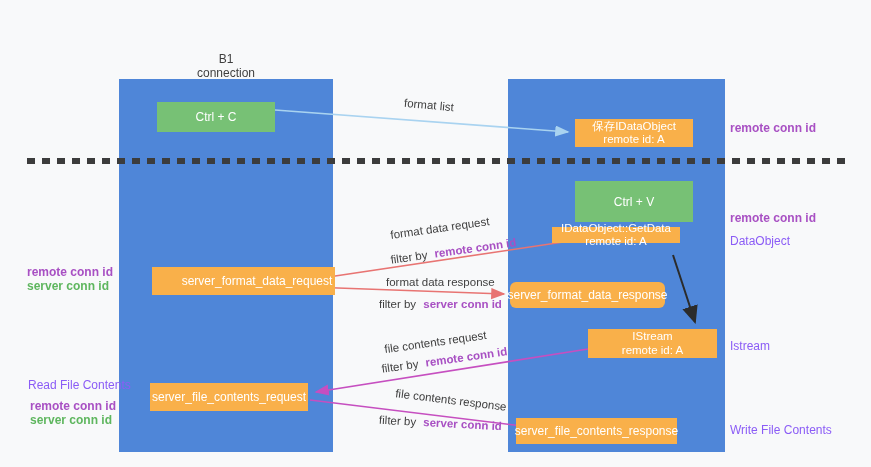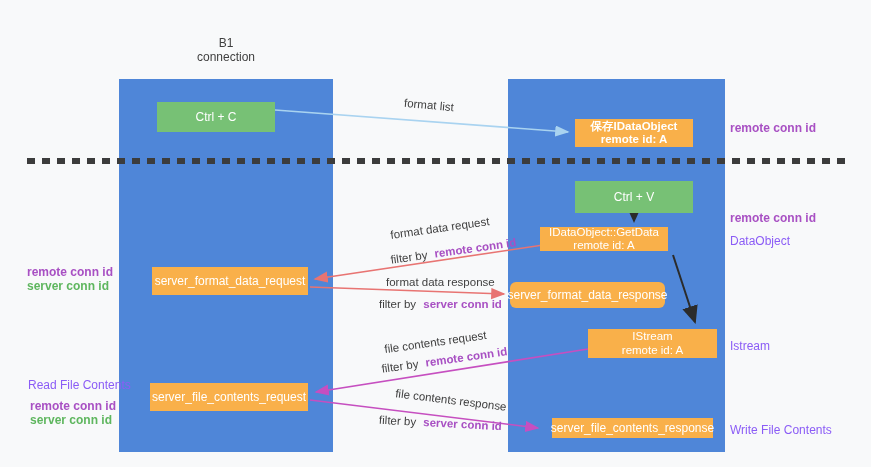--- a/index.html
+++ b/index.html
@@ -6,43 +6,43 @@
   body{background:#f8f9fa;font-family:"Liberation Sans",sans-serif;}
   #stage{position:relative;width:871px;height:467px;background:#f8f9fa;overflow:hidden;}
 
   .title{position:absolute;left:0;right:0;top:5px;text-align:center;color:#3a3a3a;
          font-size:15px;line-height:18px;z-index:4;}
 
   .lane{position:absolute;top:79px;height:373px;background:#4f86d8;z-index:1;}
   #lane-left{left:119px;width:214px;}
   #lane-right{left:508px;width:217px;}
 
-  .lane-header{position:absolute;top:36px;text-align:center;color:#3f3f3f;
+  .lane-header{position:absolute;top:52px;text-align:center;color:#3f3f3f;
                font-size:12px;line-height:14px;z-index:4;}
   #hdr-left{left:119px;width:214px;}
   #hdr-right{left:508px;width:217px;}
 
   .dashline{position:absolute;left:27px;top:158px;width:818px;height:6px;z-index:3;
             background:repeating-linear-gradient(90deg,#3c3c3c 0 8px,transparent 8px 15px);}
 
   .box{position:absolute;display:flex;align-items:center;justify-content:center;
        text-align:center;color:#fff;font-size:12px;z-index:3;}
   .box .two{font-size:11.5px;line-height:13.5px;}
   .green{background:#77c175;margin-top:7px;}
   .orange{background:#f9b04a;}
 
   #box-ctrl-c{left:157px;top:95px;width:118px;height:30px;}
-  #box-save-obj{left:575px;top:119px;width:118px;height:28px;font-weight:bold;}
-  #box-ctrl-v{left:575px;top:174px;width:118px;height:32px;}
-  #box-getdata{left:540px;top:227px;width:128px;height:24px;}
-  #box-format-request{left:152px;top:267px;width:156px;height:28px;}
+  #box-save-obj{left:575px;top:119px;width:118px;height:28px;}
+  #box-ctrl-v{left:575px;top:174px;width:118px;height:41px;}
+  #box-getdata{left:552px;top:227px;width:128px;height:16px;}
+  #box-format-request{left:152px;top:267px;width:156px;height:28px;padding-left:27px;}
   #box-format-response{left:510px;top:282px;width:155px;height:26px;border-radius:6px;}
   #box-istream{left:588px;top:329px;width:129px;height:29px;}
   #box-file-request{left:150px;top:383px;width:158px;height:28px;}
-  #box-file-response{left:552px;top:418px;width:161px;height:20px;}
+  #box-file-response{left:516px;top:418px;width:161px;height:26px;}
 
   svg#wires{position:absolute;left:0;top:0;z-index:2;pointer-events:none;}
 
   .alabel{position:absolute;font-size:11.5px;color:#3f3f3f;white-space:nowrap;z-index:3;}
   .purple{color:#a850c3;font-weight:bold;}
   .greentx{color:#5eb65e;font-weight:bold;}
   .sep{margin-left:4px;}
 
   #lbl-format-list{left:404px;top:99px;transform:rotate(5deg);}
   #lbl-fmt-req{left:390px;top:222px;transform:rotate(-8deg);}

